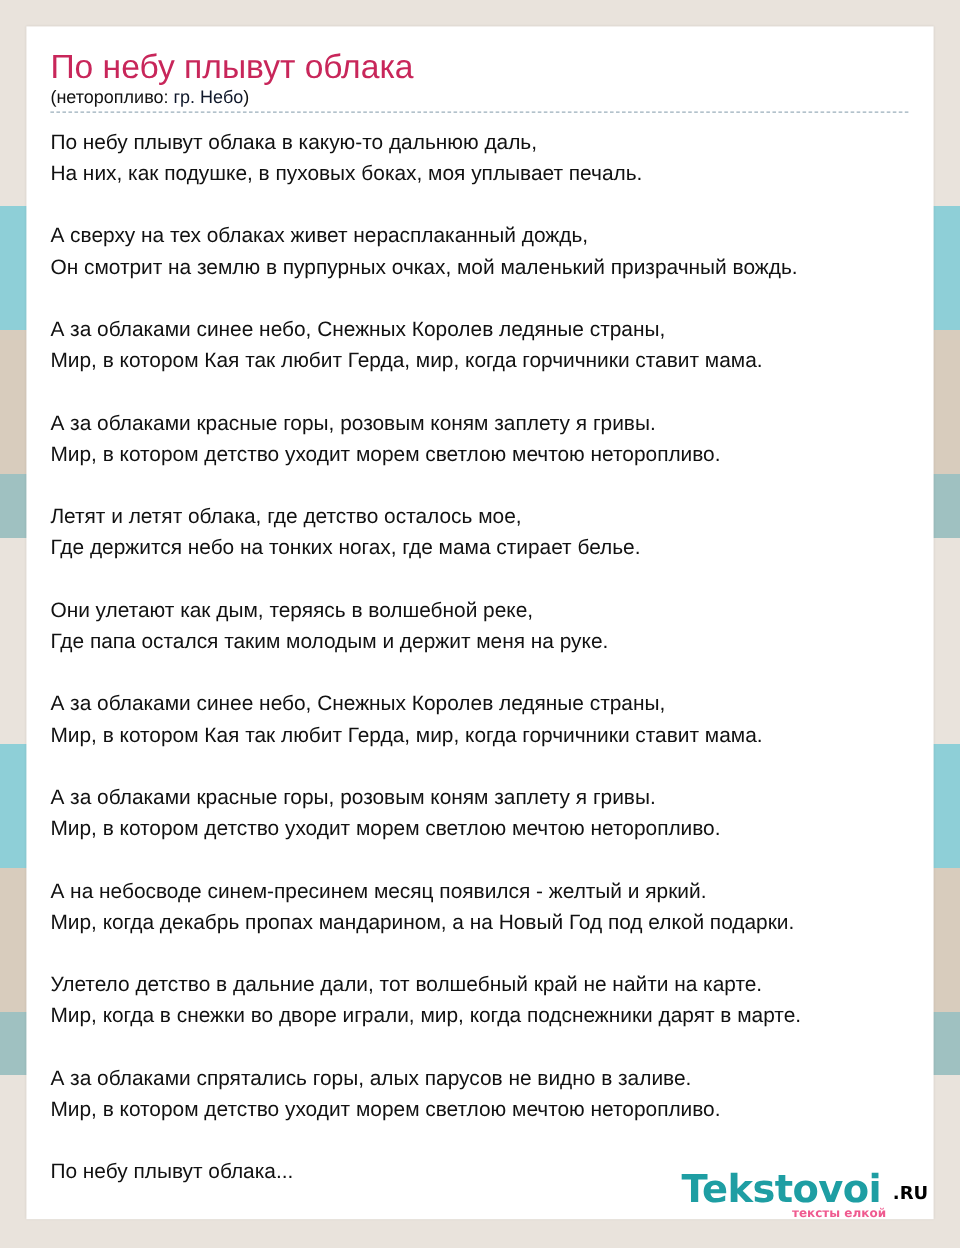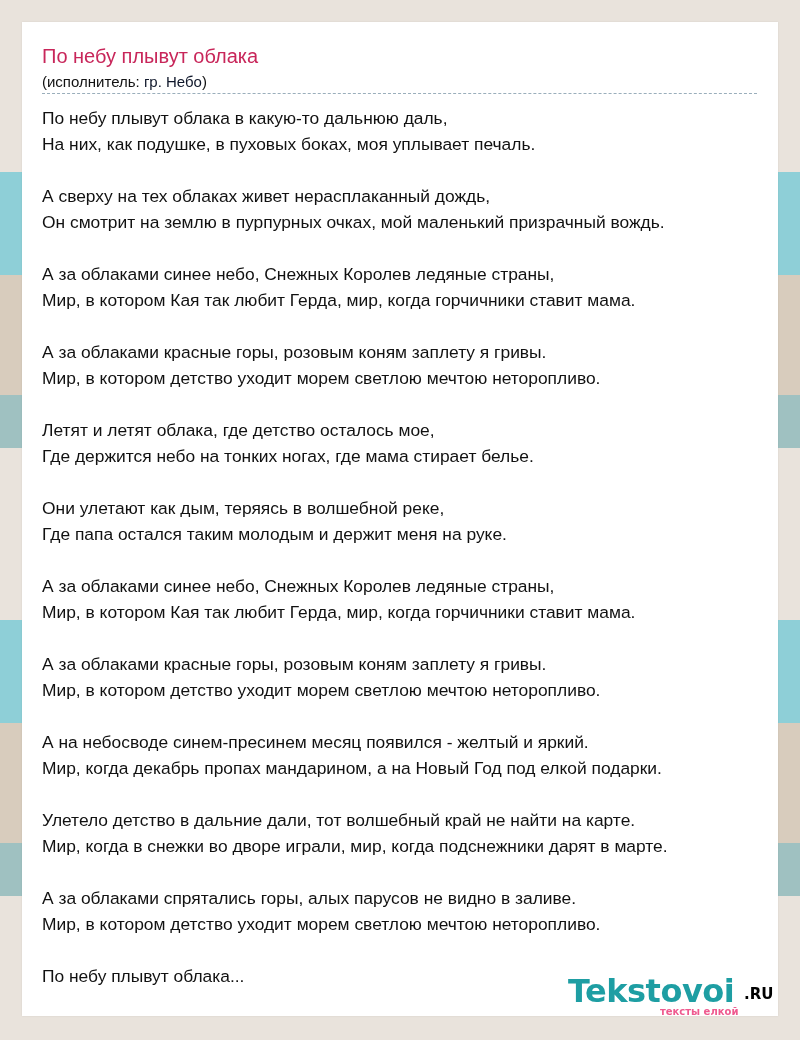--- a/index.html
+++ b/index.html
@@ -29,21 +29,21 @@
       top: 22px;
       width: 756px;
       height: 994px;
       background: #ffffff;
       box-shadow: 0 0 2px rgba(0,0,0,0.08);
     }
     .title {
       position: absolute;
       left: 20px;
       top: 20px;
-      font-size: 20px;
+      font-size: 28px;
       color: #c8265a;
       line-height: 28px;
       white-space: nowrap;
     }
     .artist-line {
       position: absolute;
       left: 20px;
       top: 50px;
       font-size: 15px;
       color: #111111;
@@ -120,21 +120,21 @@
       white-space: nowrap;
     }
   </style>
 </head>
 <body>
 
 <div class="card">
   <h1 class="title" style="margin:0;font-weight:normal;">По небу плывут облака</h1>
 
   <div class="artist-line">
-    <span>(исполнитель: </span><a class="artist-link" href="#">гр. Небо</a><span>)</span>
+    <span>(неторопливо: </span><a class="artist-link" href="#">гр. Небо</a><span>)</span>
   </div>
 
   <div class="divider"></div>
 
   <div class="lyrics">
     <div class="stanza">
       <span class="line">По небу плывут облака в какую-то дальнюю даль,</span>
       <span class="line">На них, как подушке, в пуховых боках, моя уплывает печаль.</span>
     </div>
     <div class="stanza">

